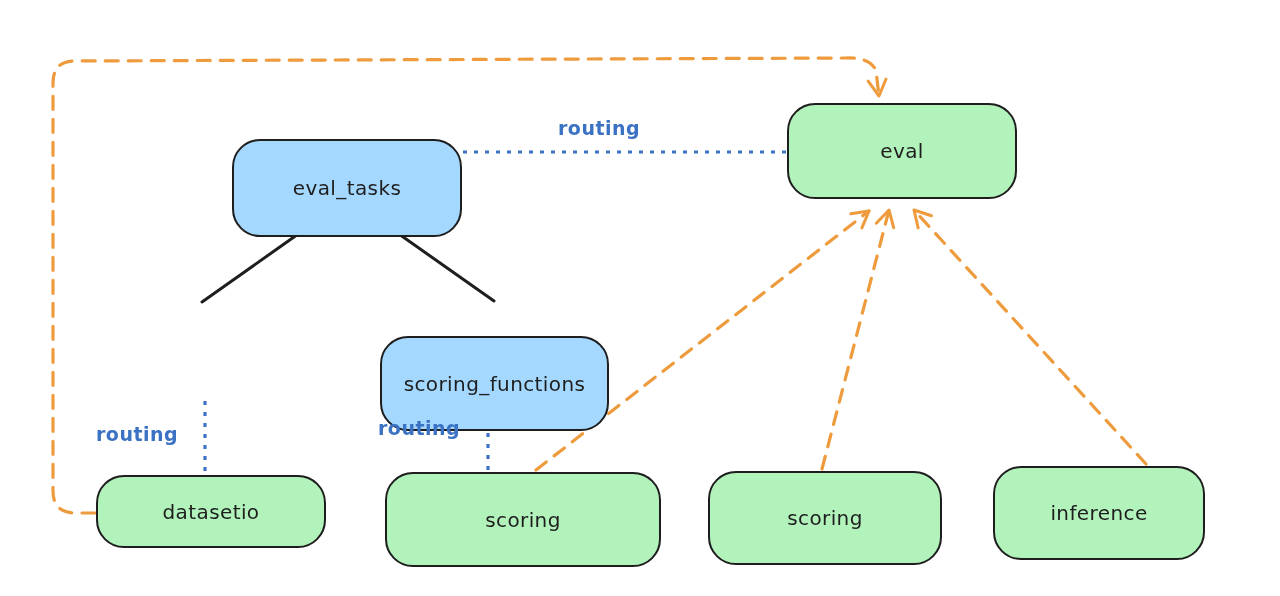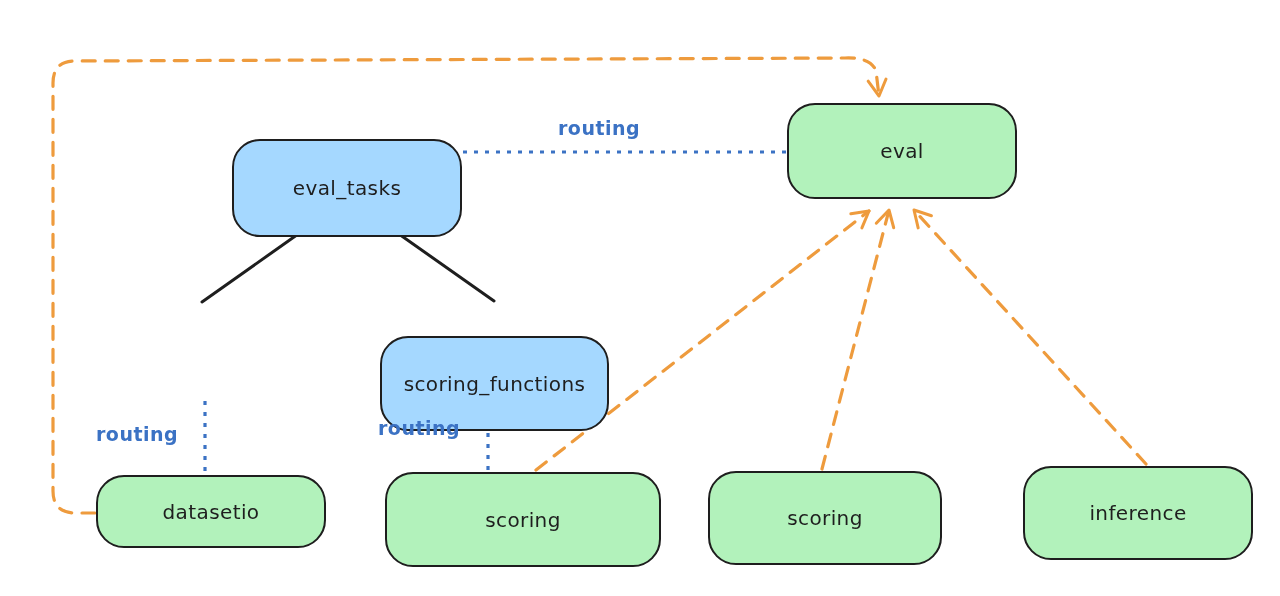--- a/index.html
+++ b/index.html
@@ -70,21 +70,21 @@
   </div>
 
   <div class="node green" style="left:385px;top:472px;width:276px;height:95px">
     <span class="node-label">scoring</span>
   </div>
 
   <div class="node green" style="left:708px;top:471px;width:234px;height:94px">
     <span class="node-label">scoring</span>
   </div>
 
-  <div class="node green" style="left:1023px;top:466px;width:230px;height:94px">
+  <div class="node green" style="left:993px;top:466px;width:212px;height:94px">
     <span class="node-label">inference</span>
   </div>
 
   <span class="edge-label" style="left:558px;top:117px">routing</span>
   <span class="edge-label" style="left:96px;top:423px">routing</span>
   <span class="edge-label" style="left:378px;top:417px">routing</span>
 
 </div>
 
 </body></html>

